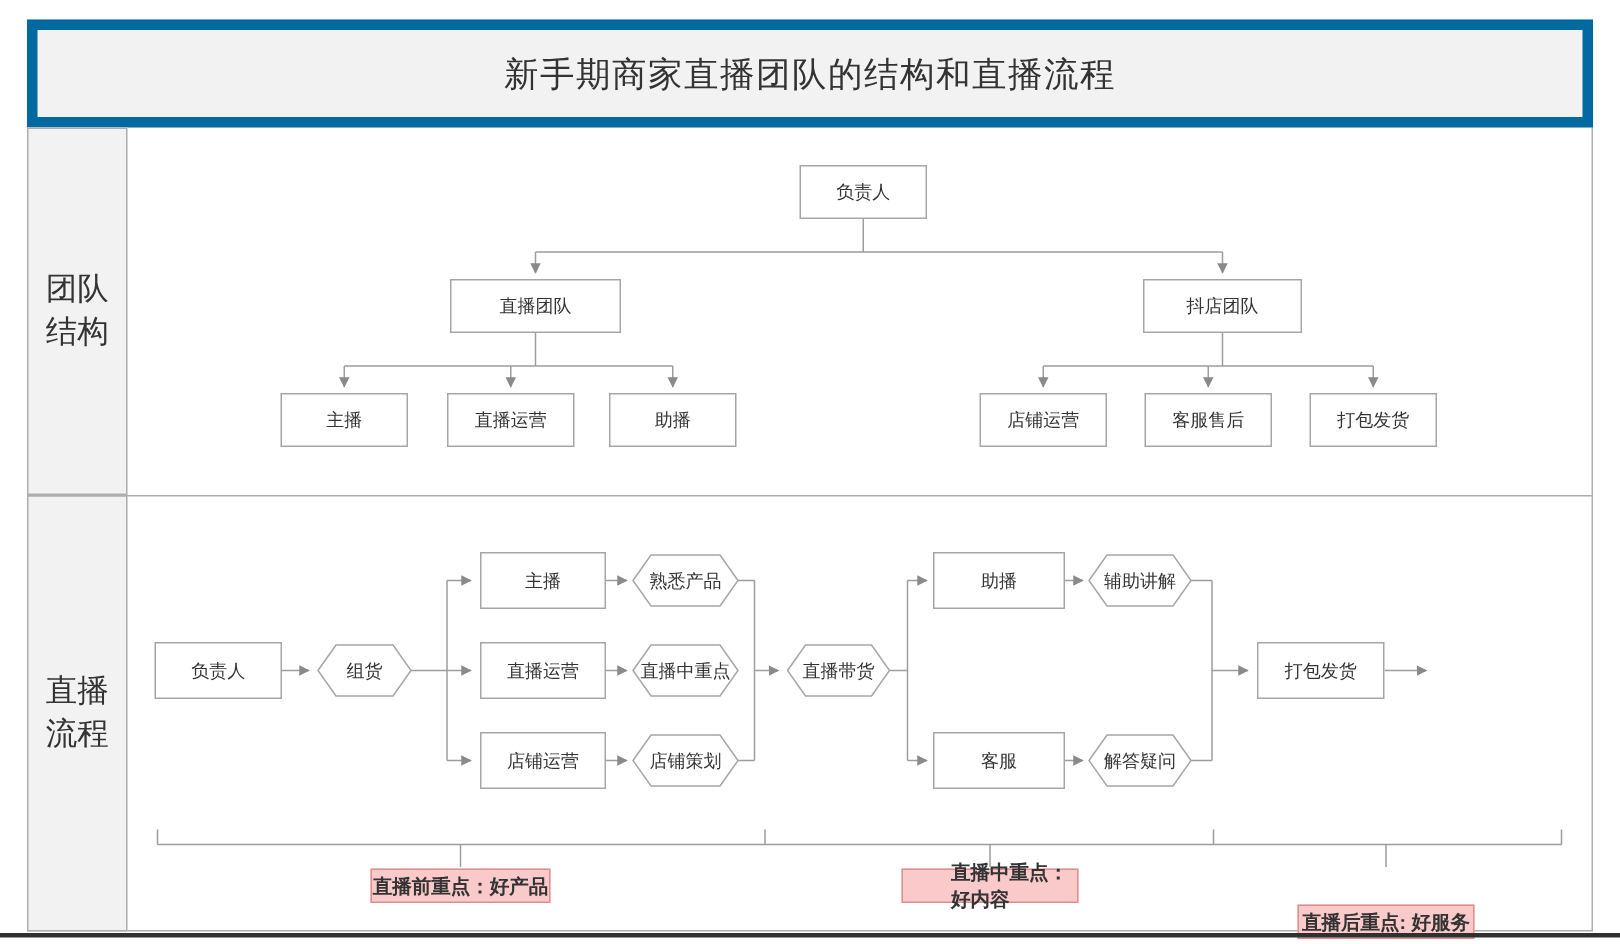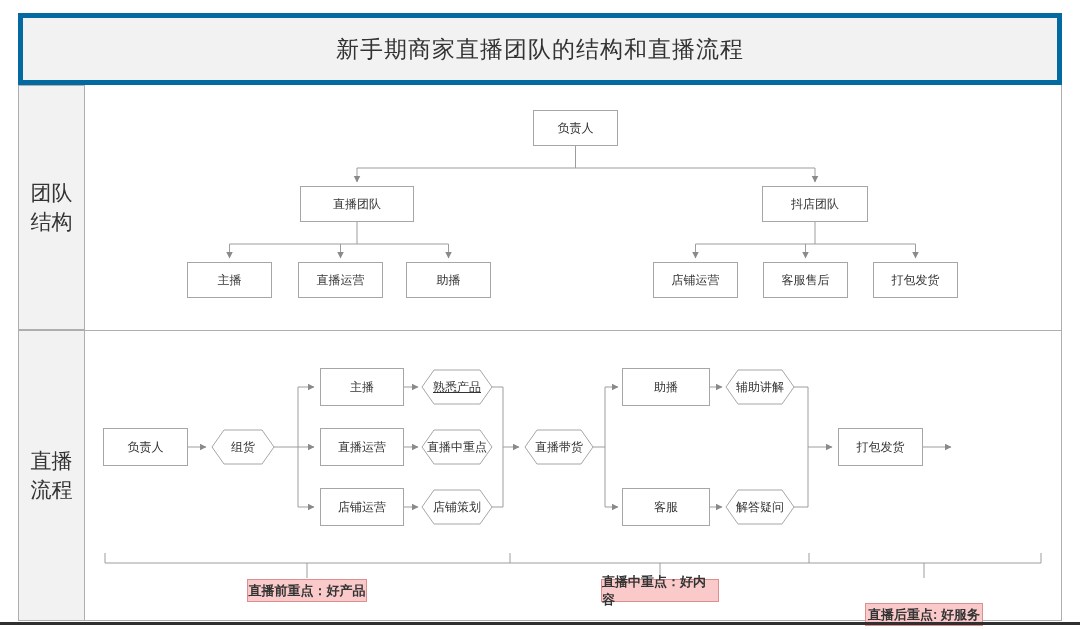--- a/index.html
+++ b/index.html
@@ -3,21 +3,21 @@
 <meta charset="utf-8">
 <style>
   * { margin:0; padding:0; box-sizing:border-box; }
   html,body { background:#ffffff; }
   body { font-family:"Liberation Sans","DejaVu Sans",sans-serif; color:#333; }
   .canvas { position:relative; width:1080px; height:629px; background:#fff; overflow:hidden; }
 
   .table-frame { position:absolute; left:18px; top:13px; width:1044px; height:608px;
                  border:1px solid #aeaeae; }
   .title-band { position:absolute; left:18px; top:13px; width:1044px; height:72px;
-                background:#f2f2f2; border:5px solid #0369a1;
+                background:#f2f2f2; border:7px solid #0369a1;
                 display:flex; align-items:center; justify-content:center;
                 font-size:23px; letter-spacing:1px; color:#333; }
   .side-cell { position:absolute; left:18px; width:67px; background:#f2f2f2;
                border:1px solid #aeaeae; display:flex; flex-direction:column;
                align-items:center; justify-content:center;
                font-size:21px; line-height:1.35; color:#333; }
   .side-team { top:85px; height:245px; }
   .side-flow { top:330px; height:291px; }
   .row-sep { position:absolute; left:18px; top:330px; width:1044px; height:0;
              border-top:1px solid #aeaeae; }
@@ -137,25 +137,25 @@
 
   <div class="node rect" style="left:103px;top:428px;width:85px;height:38px;">负责人</div>
   <div class="node rect" style="left:320px;top:368px;width:84px;height:38px;">主播</div>
   <div class="node rect" style="left:320px;top:428px;width:84px;height:38px;">直播运营</div>
   <div class="node rect" style="left:320px;top:488px;width:84px;height:38px;">店铺运营</div>
   <div class="node rect" style="left:622px;top:368px;width:88px;height:38px;">助播</div>
   <div class="node rect" style="left:622px;top:488px;width:88px;height:38px;">客服</div>
   <div class="node rect" style="left:838px;top:428px;width:85px;height:38px;">打包发货</div>
 
   <div class="node hexlabel" style="left:212px;top:430px;width:62px;height:34px;">组货</div>
-  <div class="node hexlabel" style="left:422px;top:370px;width:70px;height:34px;text-decoration:underline;">熟悉产品</div>
+  <div class="node hexlabel" style="left:422px;top:370px;width:70px;height:34px;">熟悉产品</div>
   <div class="node hexlabel" style="left:422px;top:430px;width:70px;height:34px;">直播中重点</div>
   <div class="node hexlabel" style="left:422px;top:490px;width:70px;height:34px;">店铺策划</div>
   <div class="node hexlabel" style="left:525px;top:430px;width:68px;height:34px;">直播带货</div>
   <div class="node hexlabel" style="left:726px;top:370px;width:68px;height:34px;">辅助讲解</div>
   <div class="node hexlabel" style="left:726px;top:490px;width:68px;height:34px;">解答疑问</div>
 
   <div class="note" style="left:247px;top:579px;width:120px;height:23px;">直播前重点：好产品</div>
-  <div class="note" style="left:601px;top:579px;width:118px;height:23px;">直播中重点：好内容</div>
+  <div class="note" style="left:601px;top:579px;width:118px;height:23px;padding-left:32px;">直播中重点：好内容</div>
   <div class="note" style="left:865px;top:579px;width:118px;height:23px;margin-top:24px;">直播后重点: 好服务</div>
 
   <div class="bottom-bar"></div>
 </div>
 
 </body></html>

